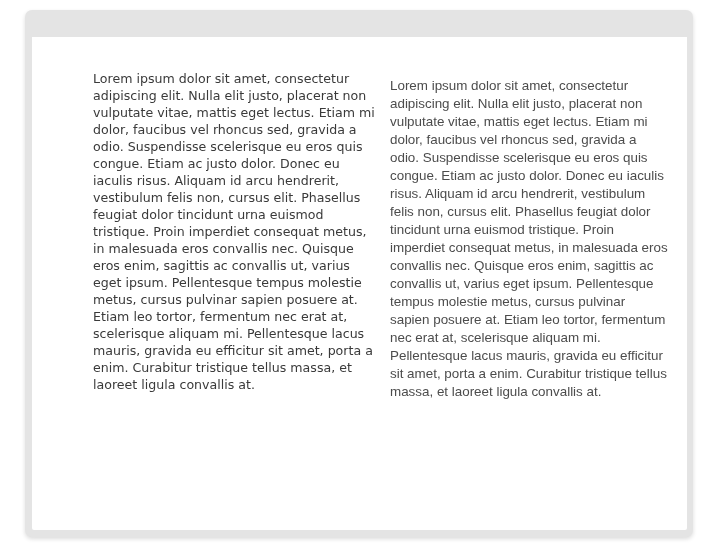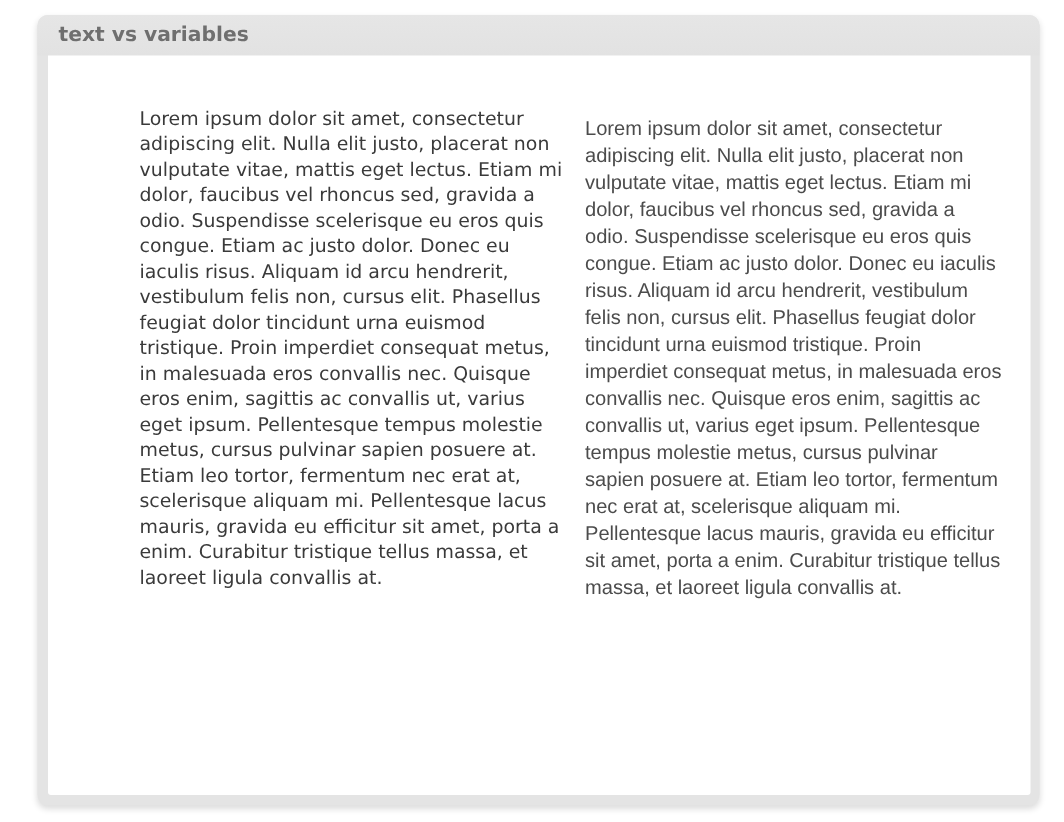--- a/index.html
+++ b/index.html
@@ -60,21 +60,18 @@
     font-size: 13.4px;
     line-height: 18px;
     color: #4c4c4c;
   }
 </style>
 </head>
 <body>
 
 <div>
   <div class="panel">
-    <div class="panel-header">
-      <div class="panel-title">text vs variables</div>
-    </div>
     <div class="panel-content">
       <div class="col col-left">Lorem ipsum dolor sit amet, consectetur adipiscing elit. Nulla elit justo, placerat non vulputate vitae, mattis eget lectus. Etiam mi dolor, faucibus vel rhoncus sed, gravida a odio. Suspendisse scelerisque eu eros quis congue. Etiam ac justo dolor. Donec eu iaculis risus. Aliquam id arcu hendrerit, vestibulum felis non, cursus elit. Phasellus feugiat dolor tincidunt urna euismod tristique. Proin imperdiet consequat metus, in malesuada eros convallis nec. Quisque eros enim, sagittis ac convallis ut, varius eget ipsum. Pellentesque tempus molestie metus, cursus pulvinar sapien posuere at. Etiam leo tortor, fermentum nec erat at, scelerisque aliquam mi. Pellentesque lacus mauris, gravida eu efficitur sit amet, porta a enim. Curabitur tristique tellus massa, et laoreet ligula convallis at.</div>
       <div class="col col-right">Lorem ipsum dolor sit amet, consectetur adipiscing elit. Nulla elit justo, placerat non vulputate vitae, mattis eget lectus. Etiam mi dolor, faucibus vel rhoncus sed, gravida a odio. Suspendisse scelerisque eu eros quis congue. Etiam ac justo dolor. Donec eu iaculis risus. Aliquam id arcu hendrerit, vestibulum felis non, cursus elit. Phasellus feugiat dolor tincidunt urna euismod tristique. Proin imperdiet consequat metus, in malesuada eros convallis nec. Quisque eros enim, sagittis ac convallis ut, varius eget ipsum. Pellentesque tempus molestie metus, cursus pulvinar sapien posuere at. Etiam leo tortor, fermentum nec erat at, scelerisque aliquam mi. Pellentesque lacus mauris, gravida eu efficitur sit amet, porta a enim. Curabitur tristique tellus massa, et laoreet ligula convallis at.</div>
     </div>
   </div>
 </div>
 
 </body></html>

